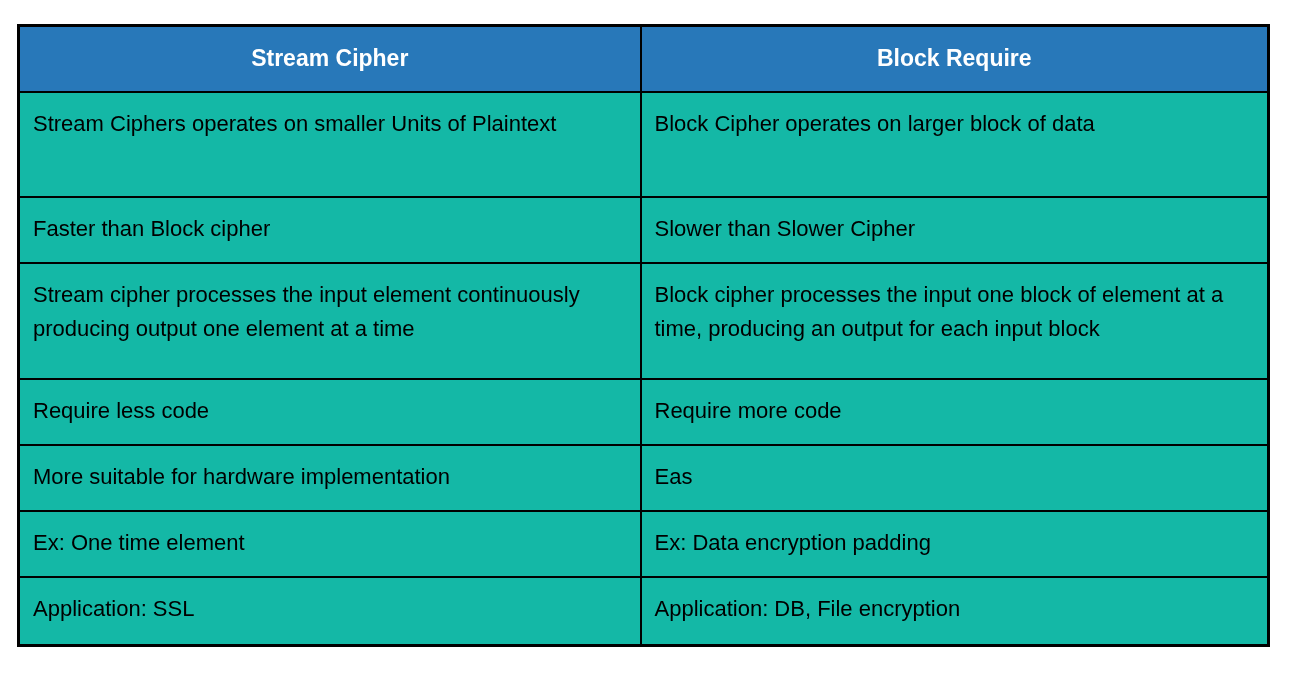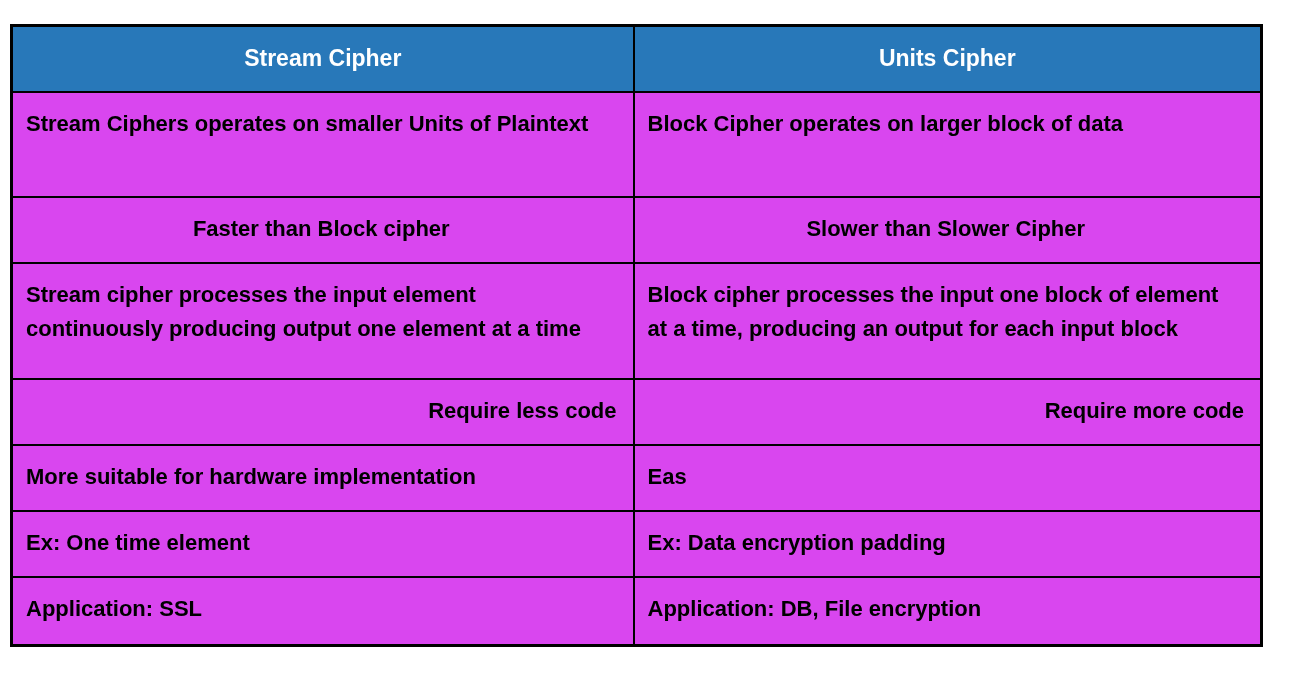--- a/index.html
+++ b/index.html
@@ -12,26 +12,26 @@
   }
   .page {
     position: relative;
     width: 1292px;
     height: 684px;
     background: #ffffff;
     overflow: hidden;
   }
   table.cipher-table {
     position: absolute;
-    left: 10px;
+    left: 17px;
     top: 24px;
     width: 1250px;
     border-collapse: collapse;
     table-layout: fixed;
-    background: #d946ef;
+    background: #14b8a6;
   }
   table.cipher-table th,
   table.cipher-table td {
     border: 2px solid #000000;
     box-sizing: border-box;
     vertical-align: top;
   }
   table.cipher-table {
     border: 3px solid #000000;
   }
@@ -44,45 +44,44 @@
     color: #ffffff;
     background: #2878B9;
     padding: 0 10px;
   }
   table.cipher-table td {
     font-size: 22px;
     line-height: 34px;
     color: #000000;
     padding: 14px 16px 16px 13px;
     text-align: left;
-    font-weight: bold;
   }
   col.c-left  { width: 622px; }
   col.c-right { width: 628px; }
   tr.r1 td { height: 105px; }
-  tr.r2 td { height: 63px; text-align: center; }
+  tr.r2 td { height: 63px; }
   tr.r3 td { height: 116px; }
-  tr.r4 td { height: 62px; text-align: right; }
+  tr.r4 td { height: 62px; }
   tr.r5 td { height: 65px; }
   tr.r6 td { height: 66px; }
   tr.r7 td { height: 69px; }
 </style>
 </head>
 <body>
 
 <div class="page">
   <table class="cipher-table">
     <colgroup>
       <col class="c-left">
       <col class="c-right">
     </colgroup>
     <thead>
       <tr>
         <th>Stream Cipher</th>
-        <th>Units Cipher</th>
+        <th>Block Require</th>
       </tr>
     </thead>
     <tbody>
       <tr class="r1">
         <td>Stream Ciphers operates on smaller Units of Plaintext</td>
         <td>Block Cipher operates on larger block of data</td>
       </tr>
       <tr class="r2">
         <td>Faster than Block cipher</td>
         <td>Slower than Slower Cipher</td>

